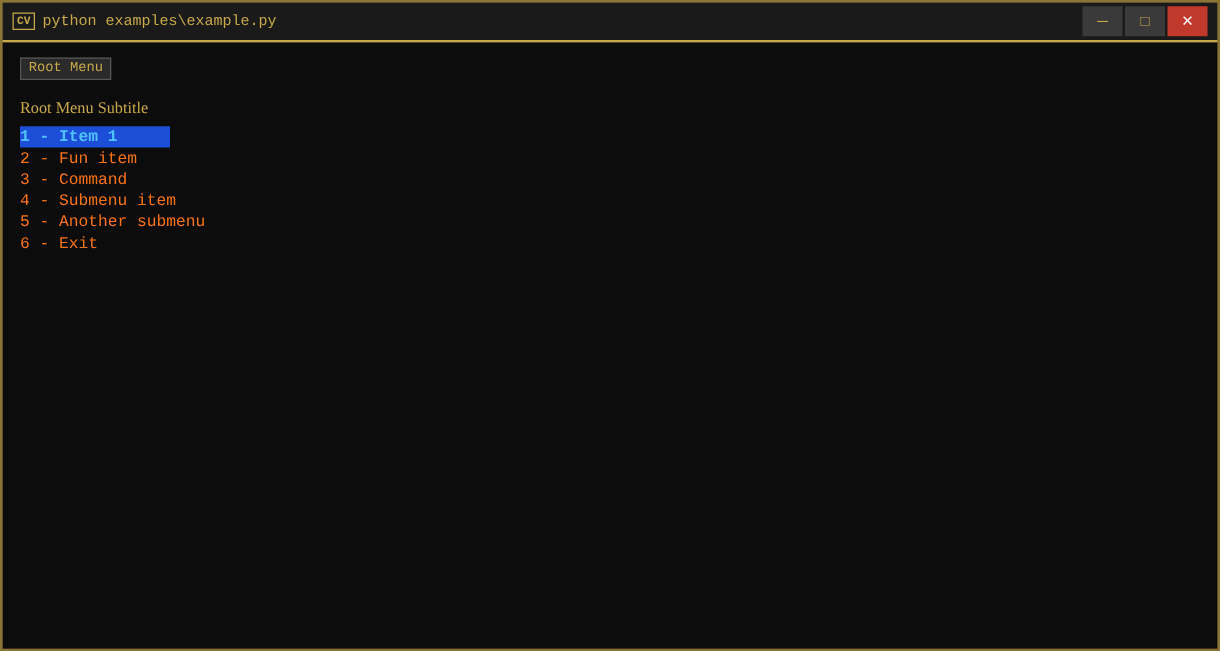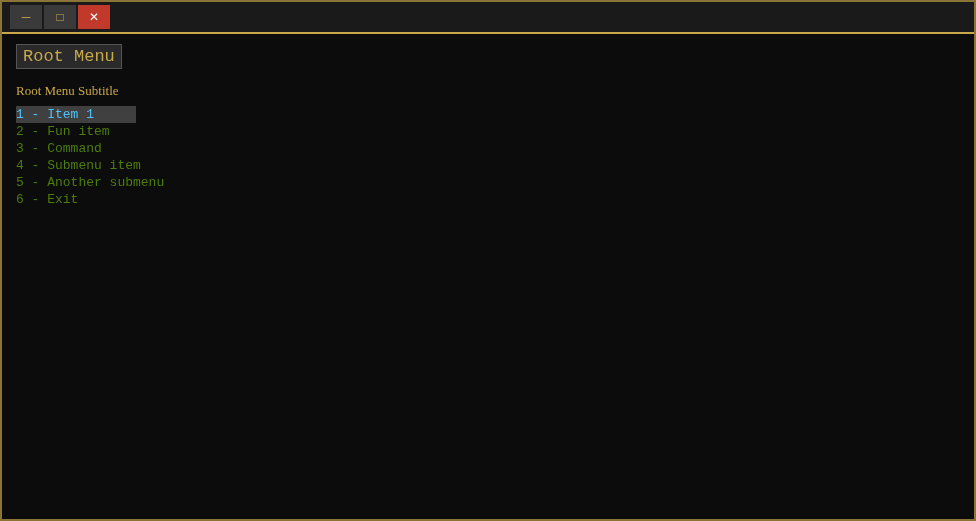--- a/index.html
+++ b/index.html
@@ -91,21 +91,21 @@
       padding: 10px 14px;
       overflow: hidden;
     }
 
     .search-bar {
       display: inline-block;
       background: #2a2a2a;
       border: 1px solid #555;
       color: #c8a84b;
       font-family: 'Courier New', Courier, monospace;
-      font-size: 17px;
+      font-size: 11px;
       padding: 2px 6px;
       margin-bottom: 14px;
     }
 
     .subtitle-line {
       color: #c8a84b;
       font-size: 13px;
       margin-bottom: 6px;
       font-family: Liberation Serif, serif;
     }
@@ -116,39 +116,46 @@
 
     .menu-item {
       font-family: 'Courier New', Courier, monospace;
       font-size: 13px;
       padding: 1px 0;
       color: #c8a84b;
       white-space: pre;
     }
 
     .menu-item.selected {
-      background: #404040;
+      background: #1d4ed8;
       color: #4fc3f7;
       display: inline-block;
       min-width: 120px;
+      font-weight: bold;
     }
 
     .menu-item-text {
       color: #4fc3f7;
     }
 
     .menu-item .normal {
-      color: #4d7c0f;
+      color: #f97316;
     }
   </style>
 </head>
 <body>
 
 <div class="window">
   <div class="title-bar">
+    <div class="title-bar-left">
+      <div class="cmd-icon">
+        <span>CV</span>
+      </div>
+      <span class="title-text">python  examples\example.py</span>
+    </div>
     <div class="title-bar-controls">
       <button class="control-btn">─</button>
       <button class="control-btn">□</button>
       <button class="control-btn close">✕</button>
     </div>
   </div>
 
   <div class="terminal-body">
     <div class="search-bar">
       <span>Root Menu</span>

